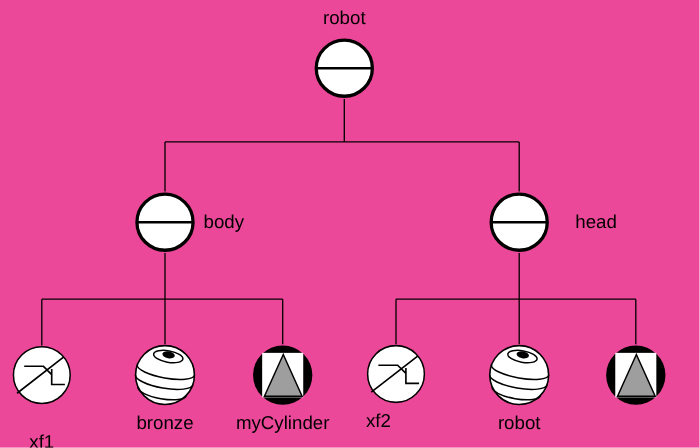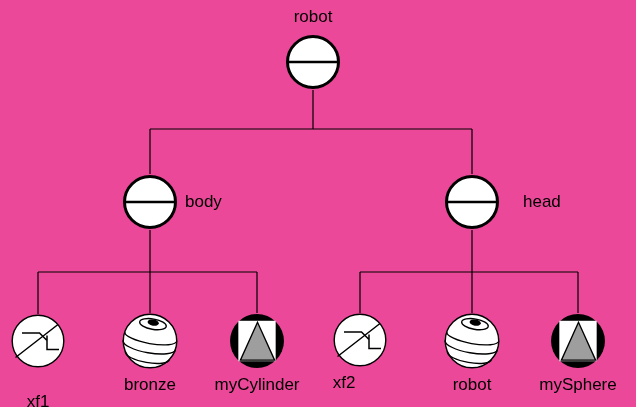--- a/index.html
+++ b/index.html
@@ -80,14 +80,13 @@
     </svg>
 
   <div class="node-label centered" style="left: 313px; top: 7px;">robot</div>
   <div class="node-label" style="left: 185px; top: 192px;">body</div>
   <div class="node-label" style="left: 507px; top: 192px; margin-left: 16px;">head</div>
   <div class="node-label centered" style="left: 38px; top: 392px;">xf1</div>
   <div class="node-label centered" style="left: 150px; top: 375px;">bronze</div>
   <div class="node-label centered" style="left: 257px; top: 375px;">myCylinder</div>
   <div class="node-label centered" style="left: 344px; top: 373px;">xf2</div>
   <div class="node-label centered" style="left: 472px; top: 375px;">robot</div>
-  <div class="node-label centered" style="left: 578px; top: 375px;">mySphere</div>
 </div>
 
 </body></html>

